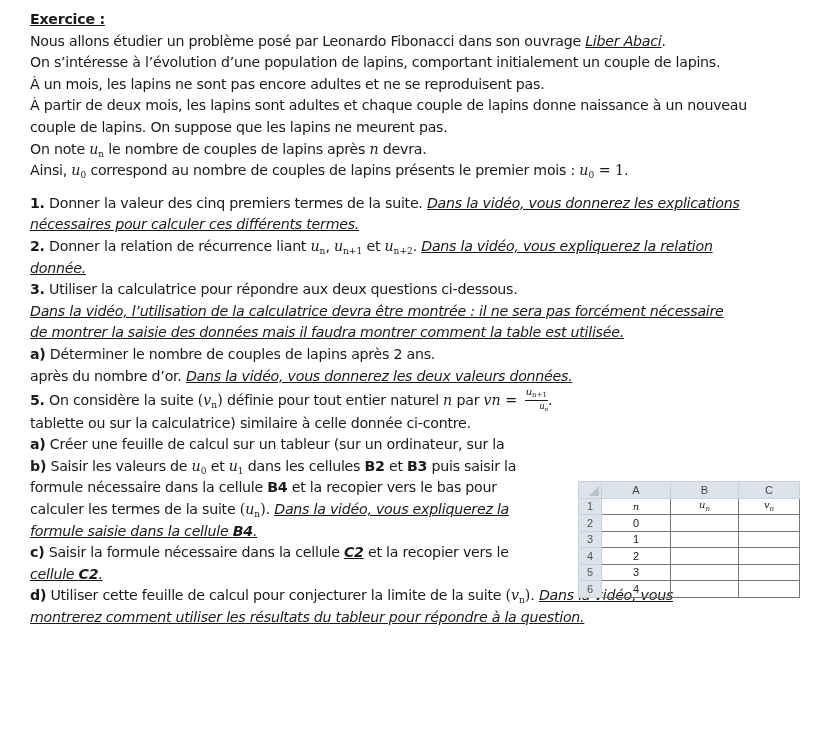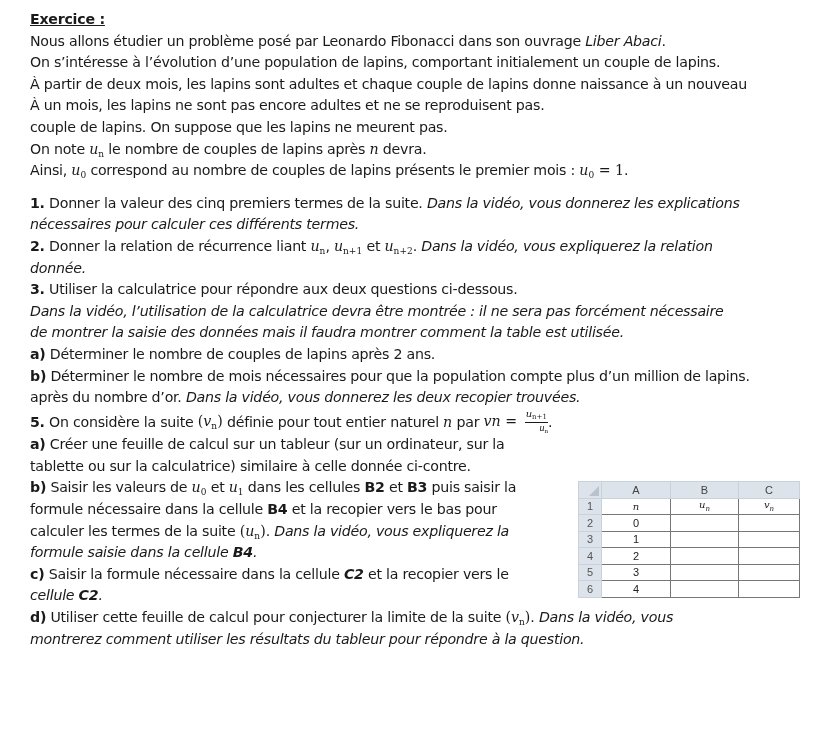--- a/index.html
+++ b/index.html
@@ -2,21 +2,21 @@
 <html><head>
 <meta charset="utf-8">
 <style>
   html, body { margin: 0; padding: 0; background: #ffffff; }
   body { width: 819px; height: 750px; position: relative; overflow: hidden;
          font-family: "DejaVu Sans", sans-serif; color: #1a1a1a; }
   .doc { position: absolute; left: 30px; top: 9px; width: 780px; font-size: 14.2px; letter-spacing: -0.25px; }
   .line { height: 21.6px; line-height: 21.6px; white-space: nowrap; }
   .gap { height: 11px; }
   .title { font-weight: bold; text-decoration: underline; }
-  .it { font-style: italic; }
+  .it { font-style: italic; text-decoration: underline; }
   .b { font-weight: bold; }
   .m { font-family: "DejaVu Serif", serif; font-style: italic; letter-spacing: 0; }
   .m sub { font-size: 9px; font-style: normal; vertical-align: -3px; }
   .m .up { font-style: normal; }
   .frac { display: inline-block; vertical-align: middle; text-align: right; font-size: 10px; line-height: 10px; margin-left: 3px; }
   .frac .num { display: block; border-bottom: 1px solid #1a1a1a; padding: 0 1px; }
   .frac .den { display: block; font-family: Liberation Serif, serif; }
   .frac sub { font-size: 7px; vertical-align: -2px; }
   
   .sheet { position: absolute; left: 578px; top: 481px; border-collapse: collapse;
@@ -32,48 +32,47 @@
          border-left: 10px solid transparent; border-bottom: 10px solid #b9c2cc; }
 </style>
 </head>
 <body>
 
 <div class="doc">
   <div class="line"><span class="title">Exercice :</span></div>
 
   <div class="line"><span>Nous allons étudier un problème posé par Leonardo Fibonacci dans son ouvrage </span><span class="it">Liber Abaci</span><span>.</span></div>
   <div class="line">On s’intéresse à l’évolution d’une population de lapins, comportant initialement un couple de lapins.</div>
+  <div class="line">À un mois, les lapins ne sont pas encore adultes et ne se reproduisent pas.</div>
   <div class="line">À partir de deux mois, les lapins sont adultes et chaque couple de lapins donne naissance à un nouveau</div>
-  <div class="line">À un mois, les lapins ne sont pas encore adultes et ne se reproduisent pas.</div>
   <div class="line">couple de lapins. On suppose que les lapins ne meurent pas.</div>
   <div class="line"><span>On note </span><span class="m"><span>u</span><sub>n</sub></span><span> le nombre de couples de lapins après </span><span class="m">n</span><span> devra.</span></div>
   <div class="line"><span>Ainsi, </span><span class="m"><span>u</span><sub>0</sub></span><span> correspond au nombre de couples de lapins présents le premier mois : </span><span class="m"><span>u</span><sub>0</sub><span class="up"> = 1</span></span><span>.</span></div>
 
   <div class="gap"></div>
 
   <div class="line"><span class="b">1.</span><span> Donner la valeur des cinq premiers termes de la suite. </span><span class="it">Dans la vidéo, vous donnerez les explications</span></div>
   <div class="line it">nécessaires pour calculer ces différents termes.</div>
 
   <div class="line"><span class="b">2.</span><span> Donner la relation de récurrence liant </span><span class="m"><span>u</span><sub>n</sub></span><span>, </span><span class="m"><span>u</span><sub>n+1</sub></span><span> et </span><span class="m"><span>u</span><sub>n+2</sub></span><span>. </span><span class="it">Dans la vidéo, vous expliquerez la relation</span></div>
   <div class="line it">donnée.</div>
 
   <div class="line"><span class="b">3.</span><span> Utiliser la calculatrice pour répondre aux deux questions ci-dessous.</span></div>
   <div class="line it">Dans la vidéo, l’utilisation de la calculatrice devra être montrée : il ne sera pas forcément nécessaire</div>
   <div class="line it">de montrer la saisie des données mais il faudra montrer comment la table est utilisée.</div>
   <div class="line"><span class="b">a)</span><span> Déterminer le nombre de couples de lapins après 2 ans.</span></div>
-  <div class="line"><span class="b">b)</span><span> Déterminer le nombre de mois nécessaires pour que la population compte plus d’un million de lapins.</span></div>
 
-  <div class="line"><span>après du nombre d’or. </span><span class="it">Dans la vidéo, vous donnerez les deux recopier trouvées.</span></div>
+  <div class="line"><span>après du nombre d’or. </span><span class="it">Dans la vidéo, vous donnerez les deux valeurs données.</span></div>
 
   <div class="line"><span class="b">5.</span><span> On considère la suite </span><span class="m"><span class="up">(</span><span>v</span><sub>n</sub><span class="up">)</span></span><span> définie pour tout entier naturel </span><span class="m">n</span><span> par </span><span class="m"><span>vn</span><span class="up"> = </span><span class="frac"><span class="num"><span>u</span><sub>n+1</sub></span><span class="den"><span>u</span><sub>n</sub></span></span></span><span>.</span></div>
 
   <div class="gap" style="height:4px"></div>
 
+  <div class="line">tablette ou sur la calculatrice) similaire à celle donnée ci-contre.</div>
   <div class="line"><span class="b">a)</span><span> Créer une feuille de calcul sur un tableur (sur un ordinateur, sur la</span></div>
-  <div class="line">tablette ou sur la calculatrice) similaire à celle donnée ci-contre.</div>
   <div class="line"><span class="b">b)</span><span> Saisir les valeurs de </span><span class="m"><span>u</span><sub>0</sub></span><span> et </span><span class="m"><span>u</span><sub>1</sub></span><span> dans les cellules </span><span class="b">B2</span><span> et </span><span class="b">B3</span><span> puis saisir la</span></div>
   <div class="line"><span>formule nécessaire dans la cellule </span><span class="b">B4</span><span> et la recopier vers le bas pour</span></div>
   <div class="line"><span>calculer les termes de la suite </span><span class="m"><span class="up">(</span><span>u</span><sub>n</sub><span class="up">)</span></span><span>. </span><span class="it">Dans la vidéo, vous expliquerez la</span></div>
   <div class="line it"><span>formule saisie dans la cellule </span><span class="b">B4</span><span>.</span></div>
   <div class="line"><span class="b">c)</span><span> Saisir la formule nécessaire dans la cellule </span><span class="b it">C2</span><span> et la recopier vers le</span></div>
   <div class="line it"><span>cellule </span><span class="b">C2</span><span>.</span></div>
   <div class="line"><span class="b">d)</span><span> Utiliser cette feuille de calcul pour conjecturer la limite de la suite </span><span class="m"><span class="up">(</span><span>v</span><sub>n</sub><span class="up">)</span></span><span>. </span><span class="it">Dans la vidéo, vous</span></div>
   <div class="line it">montrerez comment utiliser les résultats du tableur pour répondre à la question.</div>
 </div>
 

